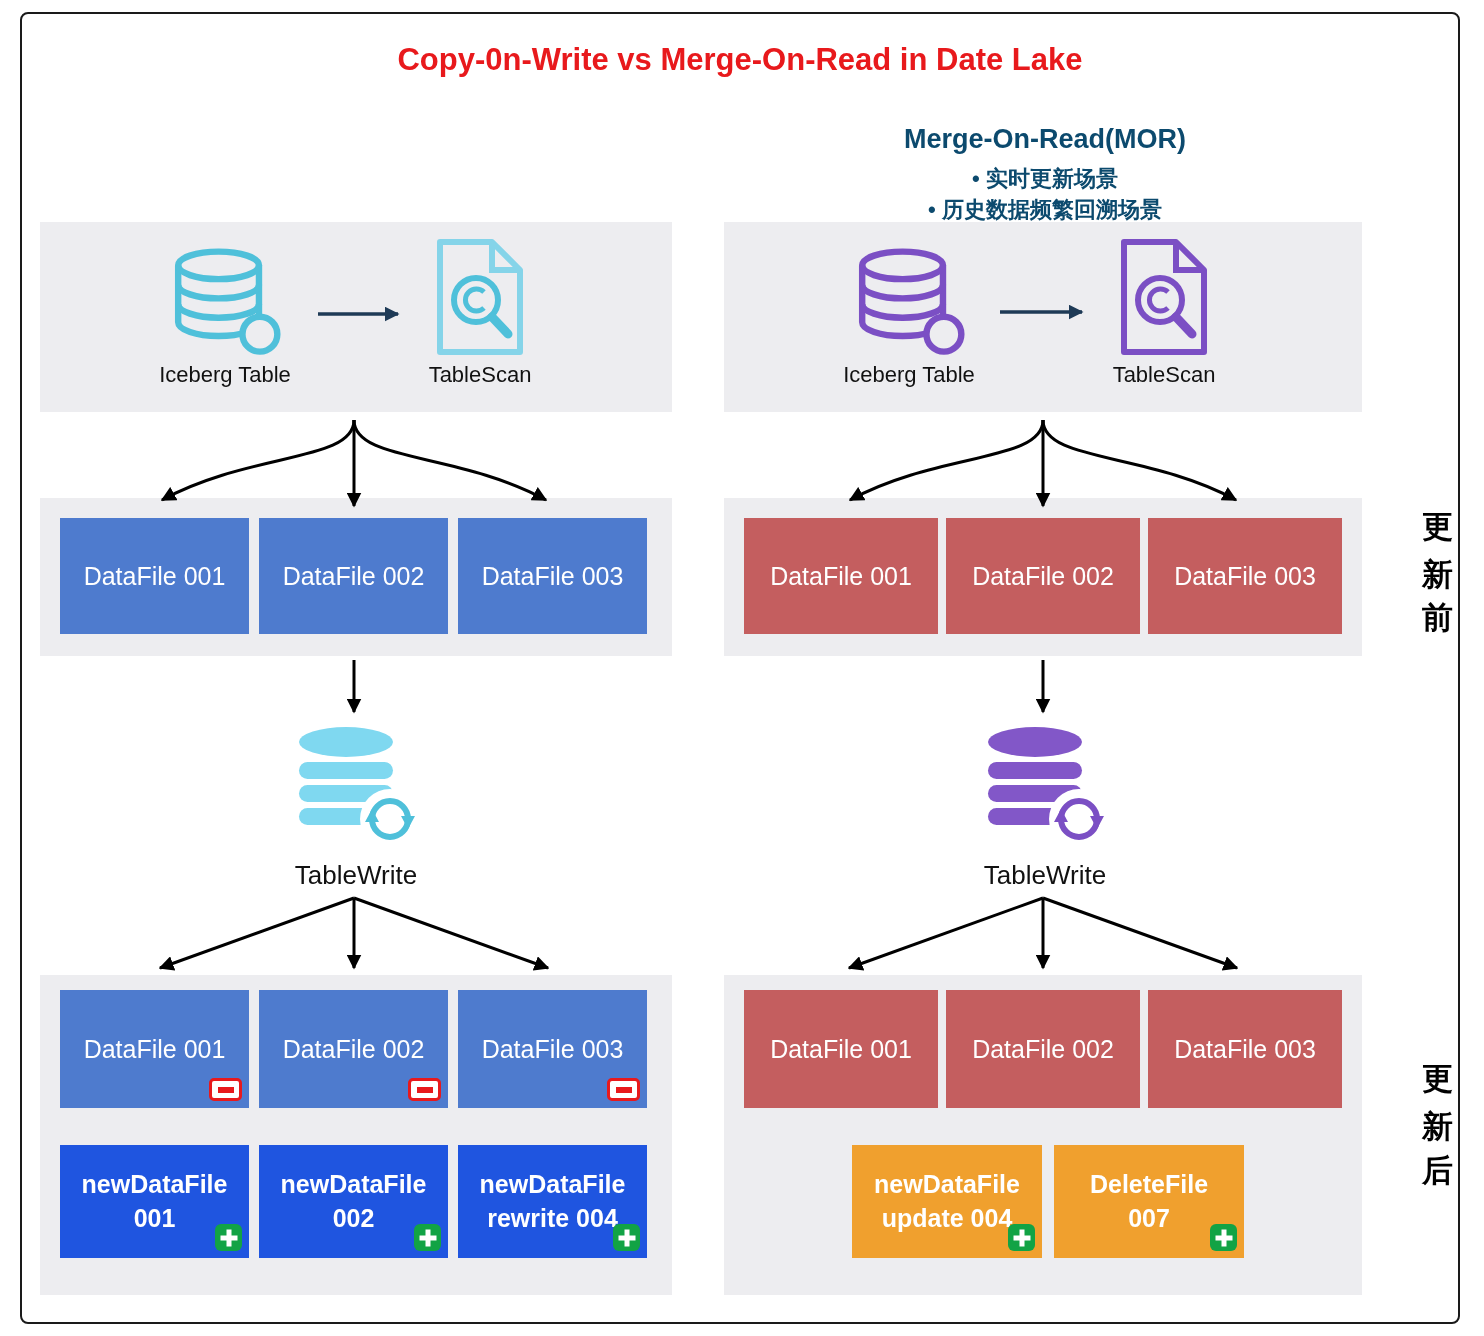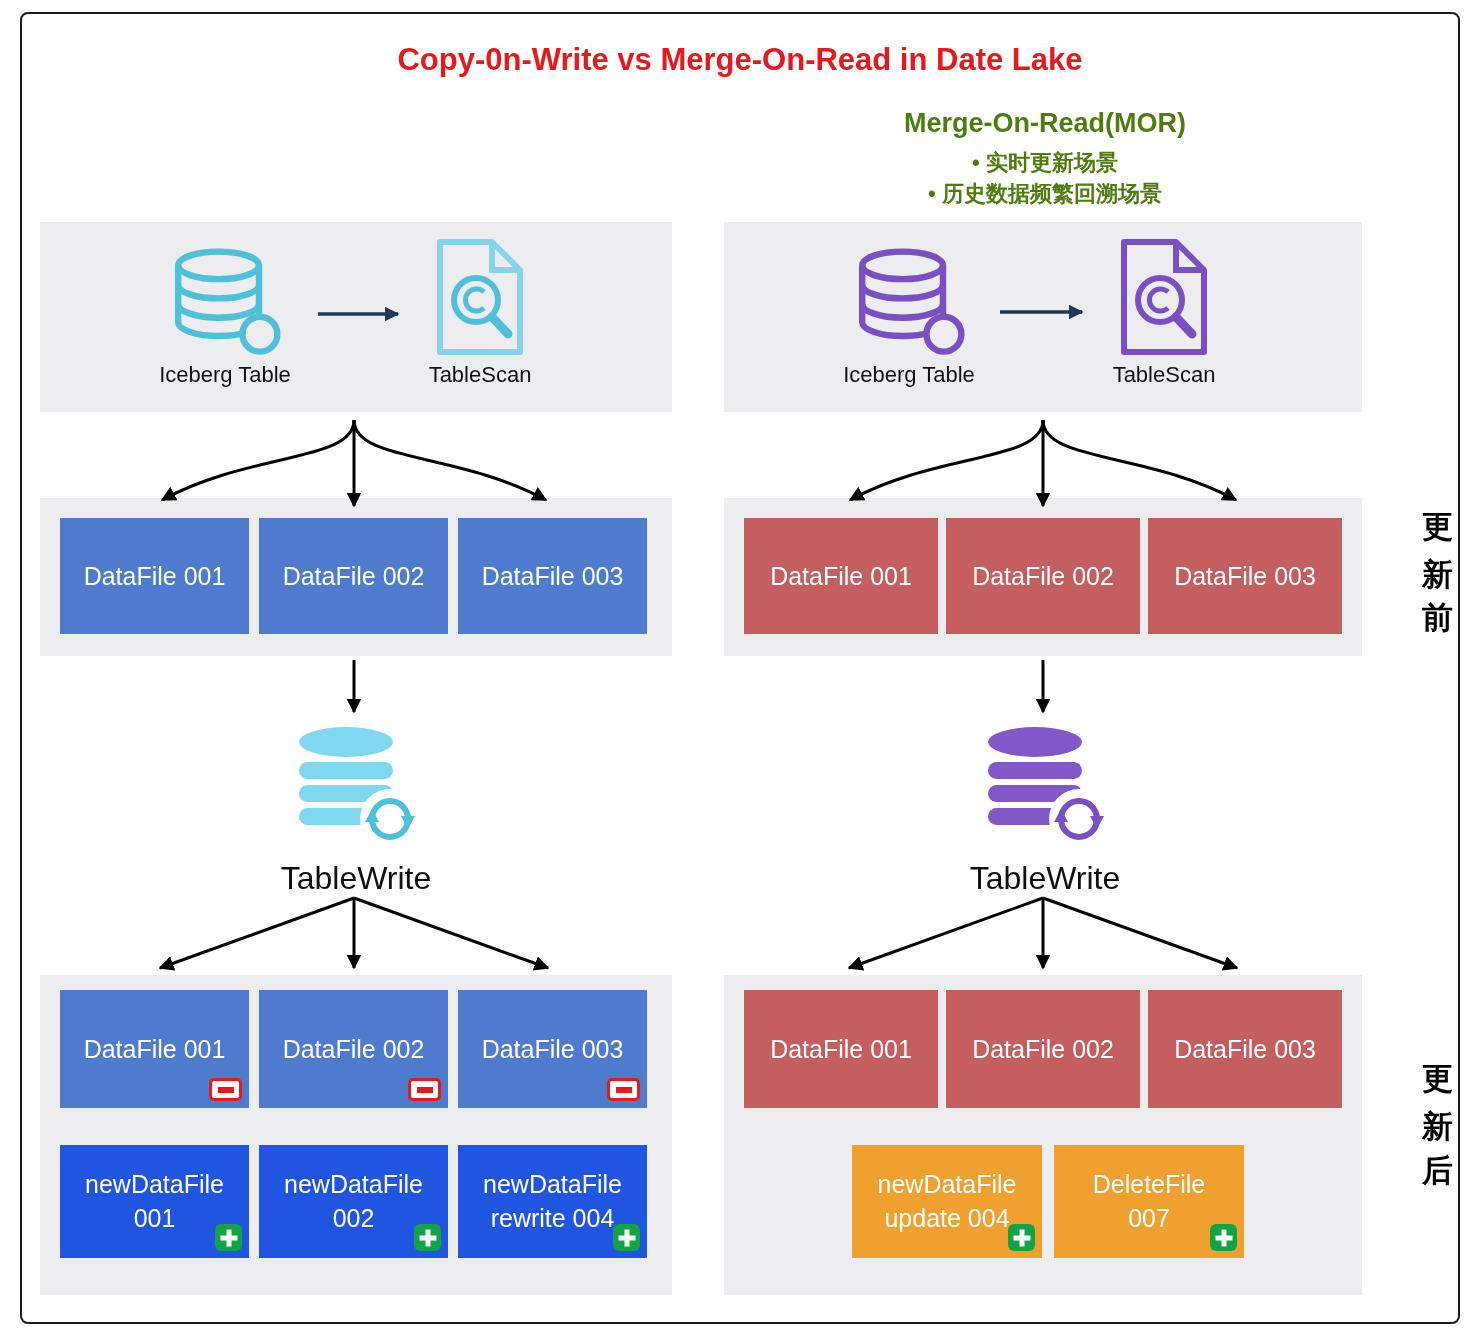--- a/index.html
+++ b/index.html
@@ -23,53 +23,53 @@
   .title {
     position: absolute;
     top: 42px; left: 0; width: 100%;
     text-align: center;
     color: #e8191c;
     font-size: 31px;
     font-weight: bold;
   }
   .col-head { position: absolute; text-align: center; font-weight: bold; }
   .cow-head { left: 60px;  top: 108px; width: 600px; color: #1557d8; }
-  .mor-head { left: 760px; top: 108px; width: 570px; color: #4d7c0f; }
+  .mor-head { left: 760px; top: 124px; width: 570px; color: #0c4a6e; }
   .col-head .hd { font-size: 27px; margin-bottom: 8px; }
   .col-head .bl { font-size: 22px; line-height: 31px; }
 
   .panel { position: absolute; background: #ededf0; }
   #cow-scan   { left: 40px;  top: 222px; width: 632px; height: 190px; }
   #mor-scan   { left: 724px; top: 222px; width: 638px; height: 190px; }
   #cow-before { left: 40px;  top: 498px; width: 632px; height: 158px; }
   #mor-before { left: 724px; top: 498px; width: 638px; height: 158px; }
   #cow-after  { left: 40px;  top: 975px; width: 632px; height: 320px; }
   #mor-after  { left: 724px; top: 975px; width: 638px; height: 320px; }
 
   .icon-db  { position: absolute; left: 125px; top: 25px;  width: 120px; height: 112px; }
   .icon-doc { position: absolute; left: 388px; top: 14px;  width: 100px; height: 122px; }
   .icon-lbl { position: absolute; top: 140px; font-size: 22px; color: #111; text-align: center; }
   .lbl-iceberg { left: 65px;  width: 240px; }
   .lbl-scan    { left: 350px; width: 180px; text-align: center; }
 
   .icon-tw  { position: absolute; width: 140px; height: 132px; }
   #cow-tw { left: 286px; top: 722px; }
   #mor-tw { left: 975px; top: 722px; }
-  .tw-lbl { position: absolute; width: 200px; text-align: center; font-size: 32px; color: #111; }
+  .tw-lbl { position: absolute; width: 200px; text-align: center; font-size: 26px; color: #111; }
   #cow-tw-lbl { left: 256px; top: 860px; }
   #mor-tw-lbl { left: 945px; top: 860px; }
 
   .file-box {
     position: absolute;
     display: flex; align-items: center; justify-content: center;
     color: #ffffff; font-size: 25px;
   }
   .cow-file { background: #4e7bce; }
   .mor-file { background: #c45e5f; }
-  .new-file { font-weight: normal; white-space: pre-line; text-align: center; line-height: 1.35; justify-content: center; }
+  .new-file { font-weight: bold; white-space: pre-line; text-align: center; line-height: 1.35; justify-content: center; }
   .cow-new  { background: #1f55e0; }
   .mor-new  { background: #f0a02e; }
 
   .r1 { top: 15px; height: 118px; }
   .r2 { top: 170px; height: 113px; }
   .before-row { top: 20px; height: 116px; }
   .cw { width: 189px; }
   .c1 { left: 20px; } .c2 { left: 219px; } .c3 { left: 418px; }
   .mw { width: 194px; }
   .m1 { left: 20px; } .m2 { left: 222px; } .m3 { left: 424px; }

